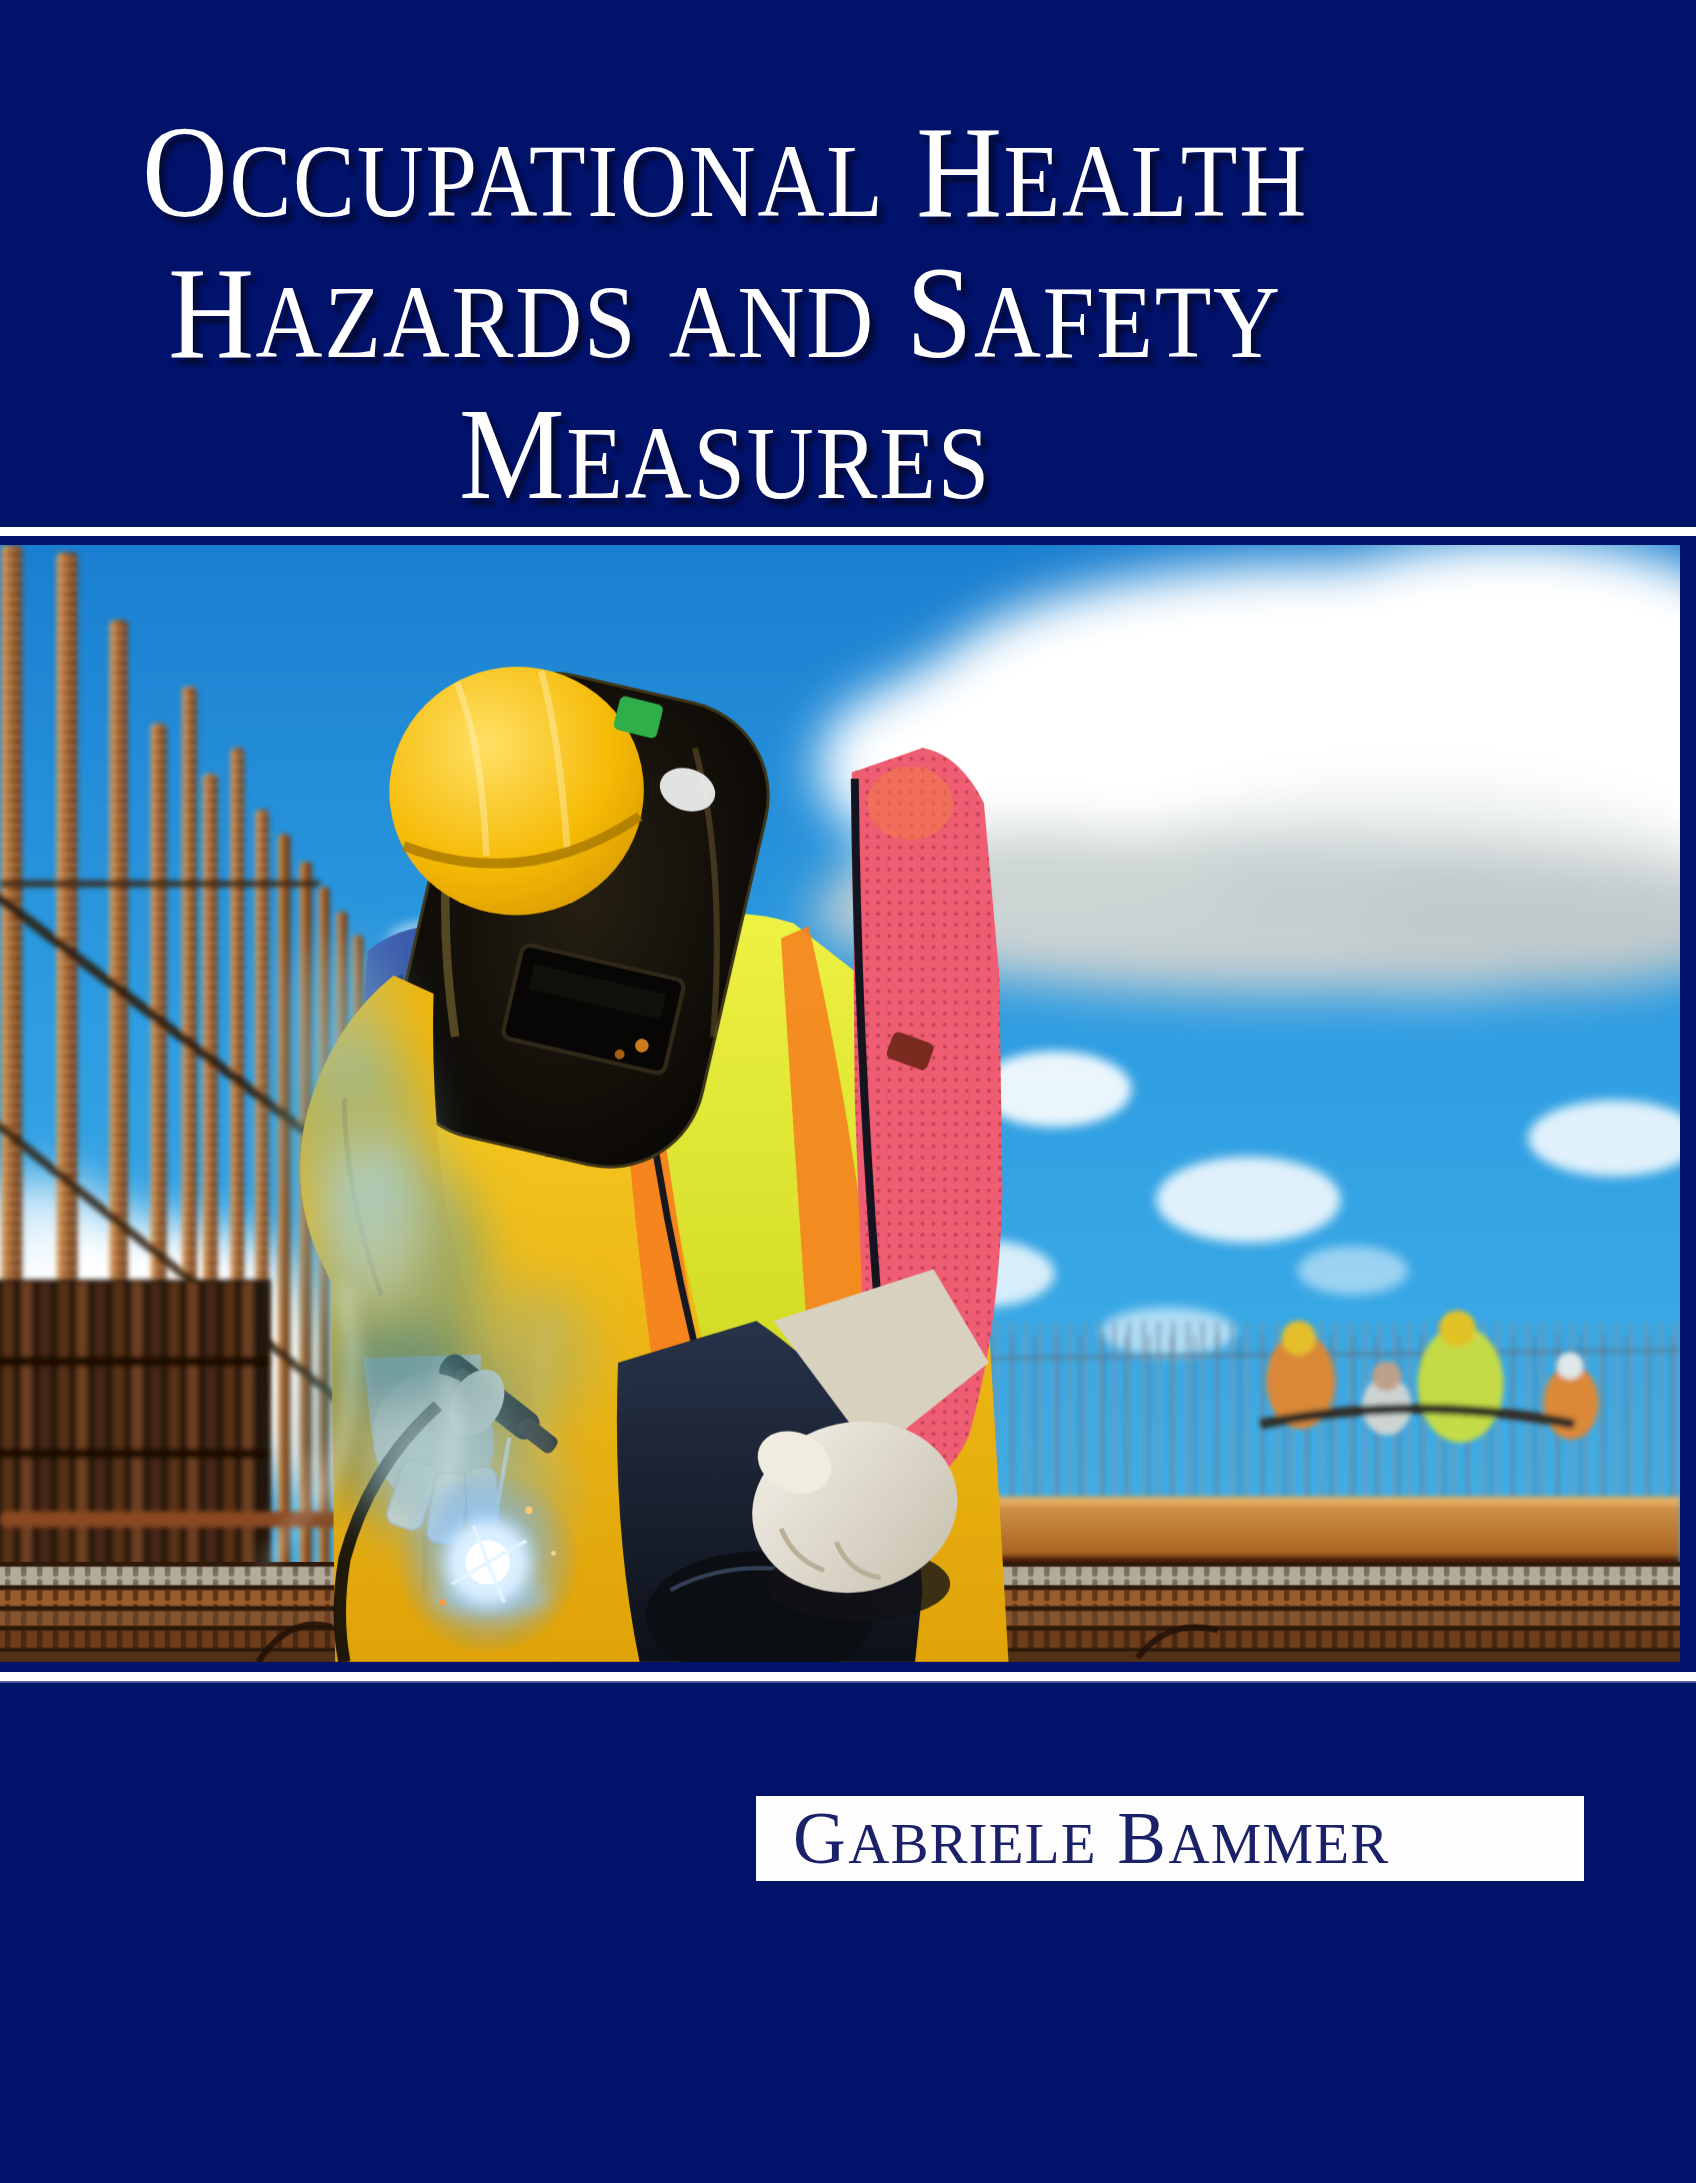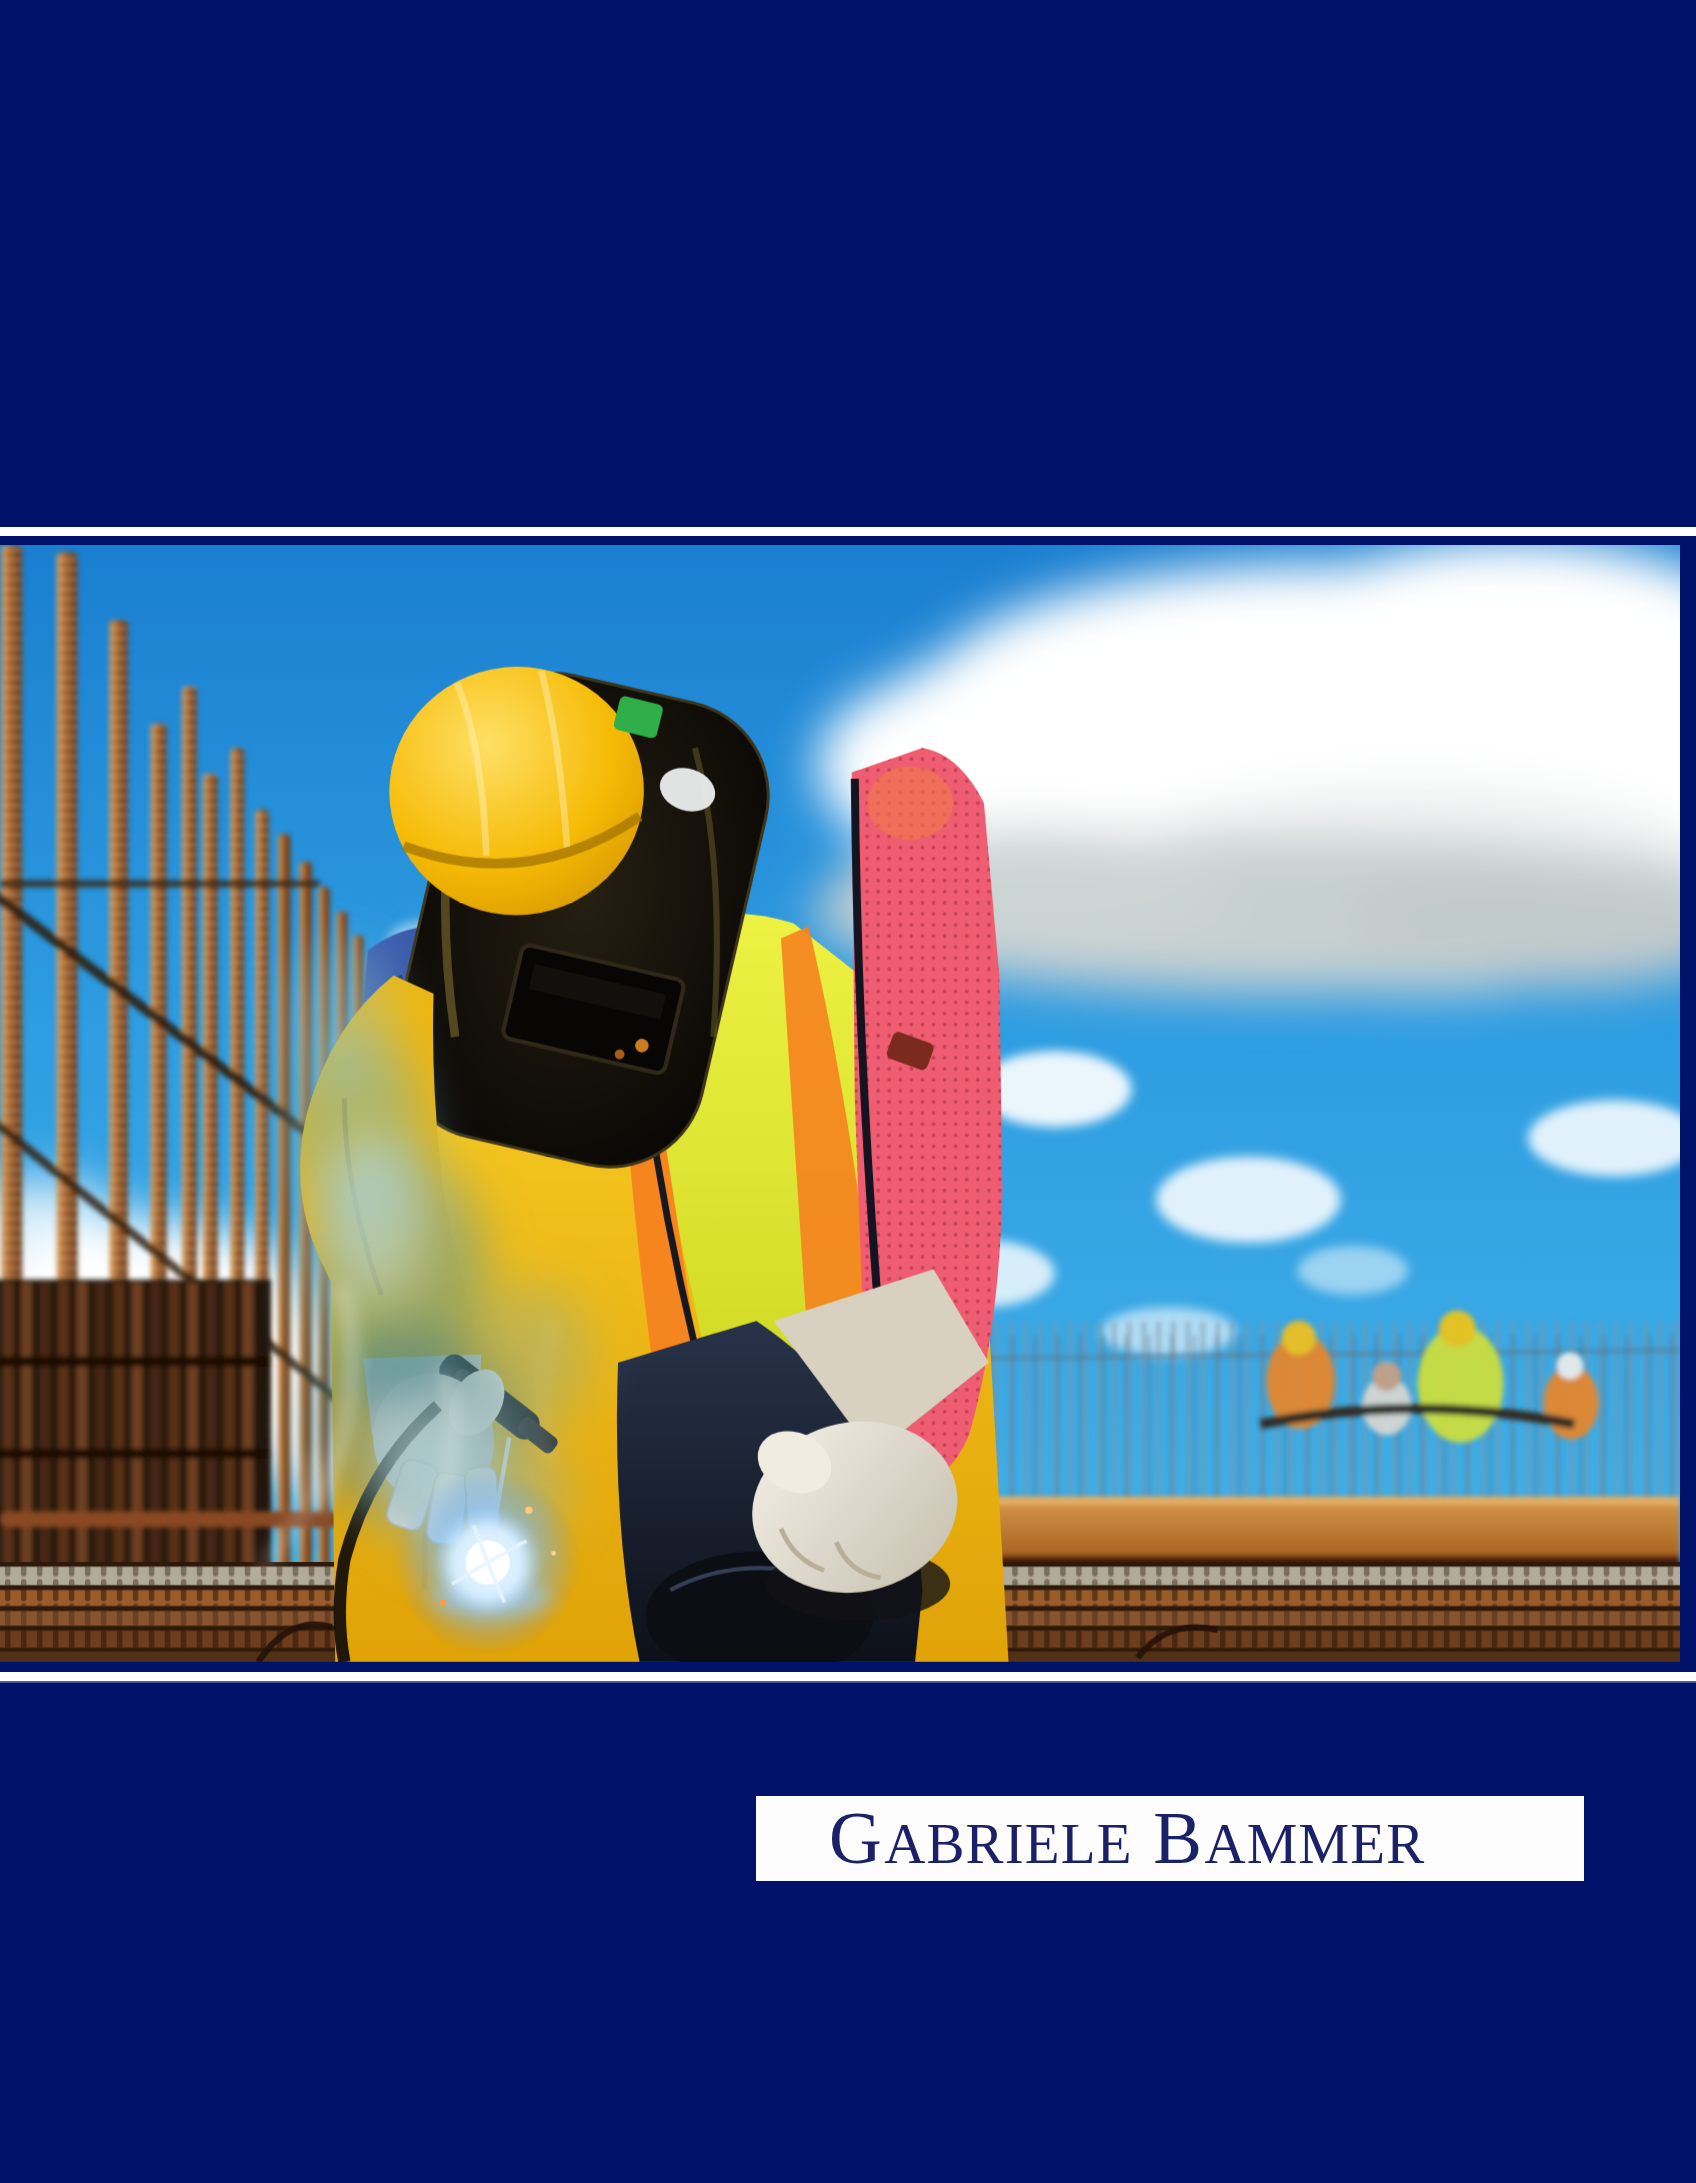--- a/index.html
+++ b/index.html
@@ -14,27 +14,34 @@
   .sc{font-size:.78em;letter-spacing:.02em;}
   
   .stripe{position:absolute;left:0;width:1697px;background:#ffffff;}
   .stripe.top{top:527px;height:8.6px;}
   .stripe.bottom{top:1672px;height:9.2px;box-shadow:0 1.8px 0 rgba(255,255,255,.35);}
   
   .photo{position:absolute;top:545px;left:0;width:1680px;height:1117px;display:block;}
   
   .author-band{position:absolute;top:1796px;left:756px;width:828px;height:85px;
                background:#fdfdfe;color:#1a2169;display:flex;align-items:center;
-               padding-left:73px;box-sizing:border-box;font-size:73px;letter-spacing:2.5px;}
+               padding-left:37px;box-sizing:border-box;font-size:73px;letter-spacing:2.5px;}
 </style>
 </head>
 <body>
 
 <div class="cover">
 
+  <div class="title-block">
+    <div class="title-inner">
+      <div><span class="cap">O</span><span class="sc">CCUPATIONAL</span> <span class="cap">H</span><span class="sc">EALTH</span></div>
+      <div><span class="cap">H</span><span class="sc">AZARDS</span> <span class="sc">AND</span> <span class="cap">S</span><span class="sc">AFETY</span></div>
+      <div><span class="cap">M</span><span class="sc">EASURES</span></div>
+    </div>
+  </div>
 
   <div class="stripe top"></div>
   <div class="stripe bottom"></div>
 
   <svg class="photo" viewBox="0 0 2732 1817" preserveAspectRatio="none">
     <defs>
       <linearGradient id="skyGrad" x1="0" y1="0" x2="0" y2="1">
         <stop offset="0" stop-color="#1a7fd0"></stop>
           <stop offset=".45" stop-color="#2f9ee2"></stop>
           <stop offset="1" stop-color="#45b4e9"></stop>

